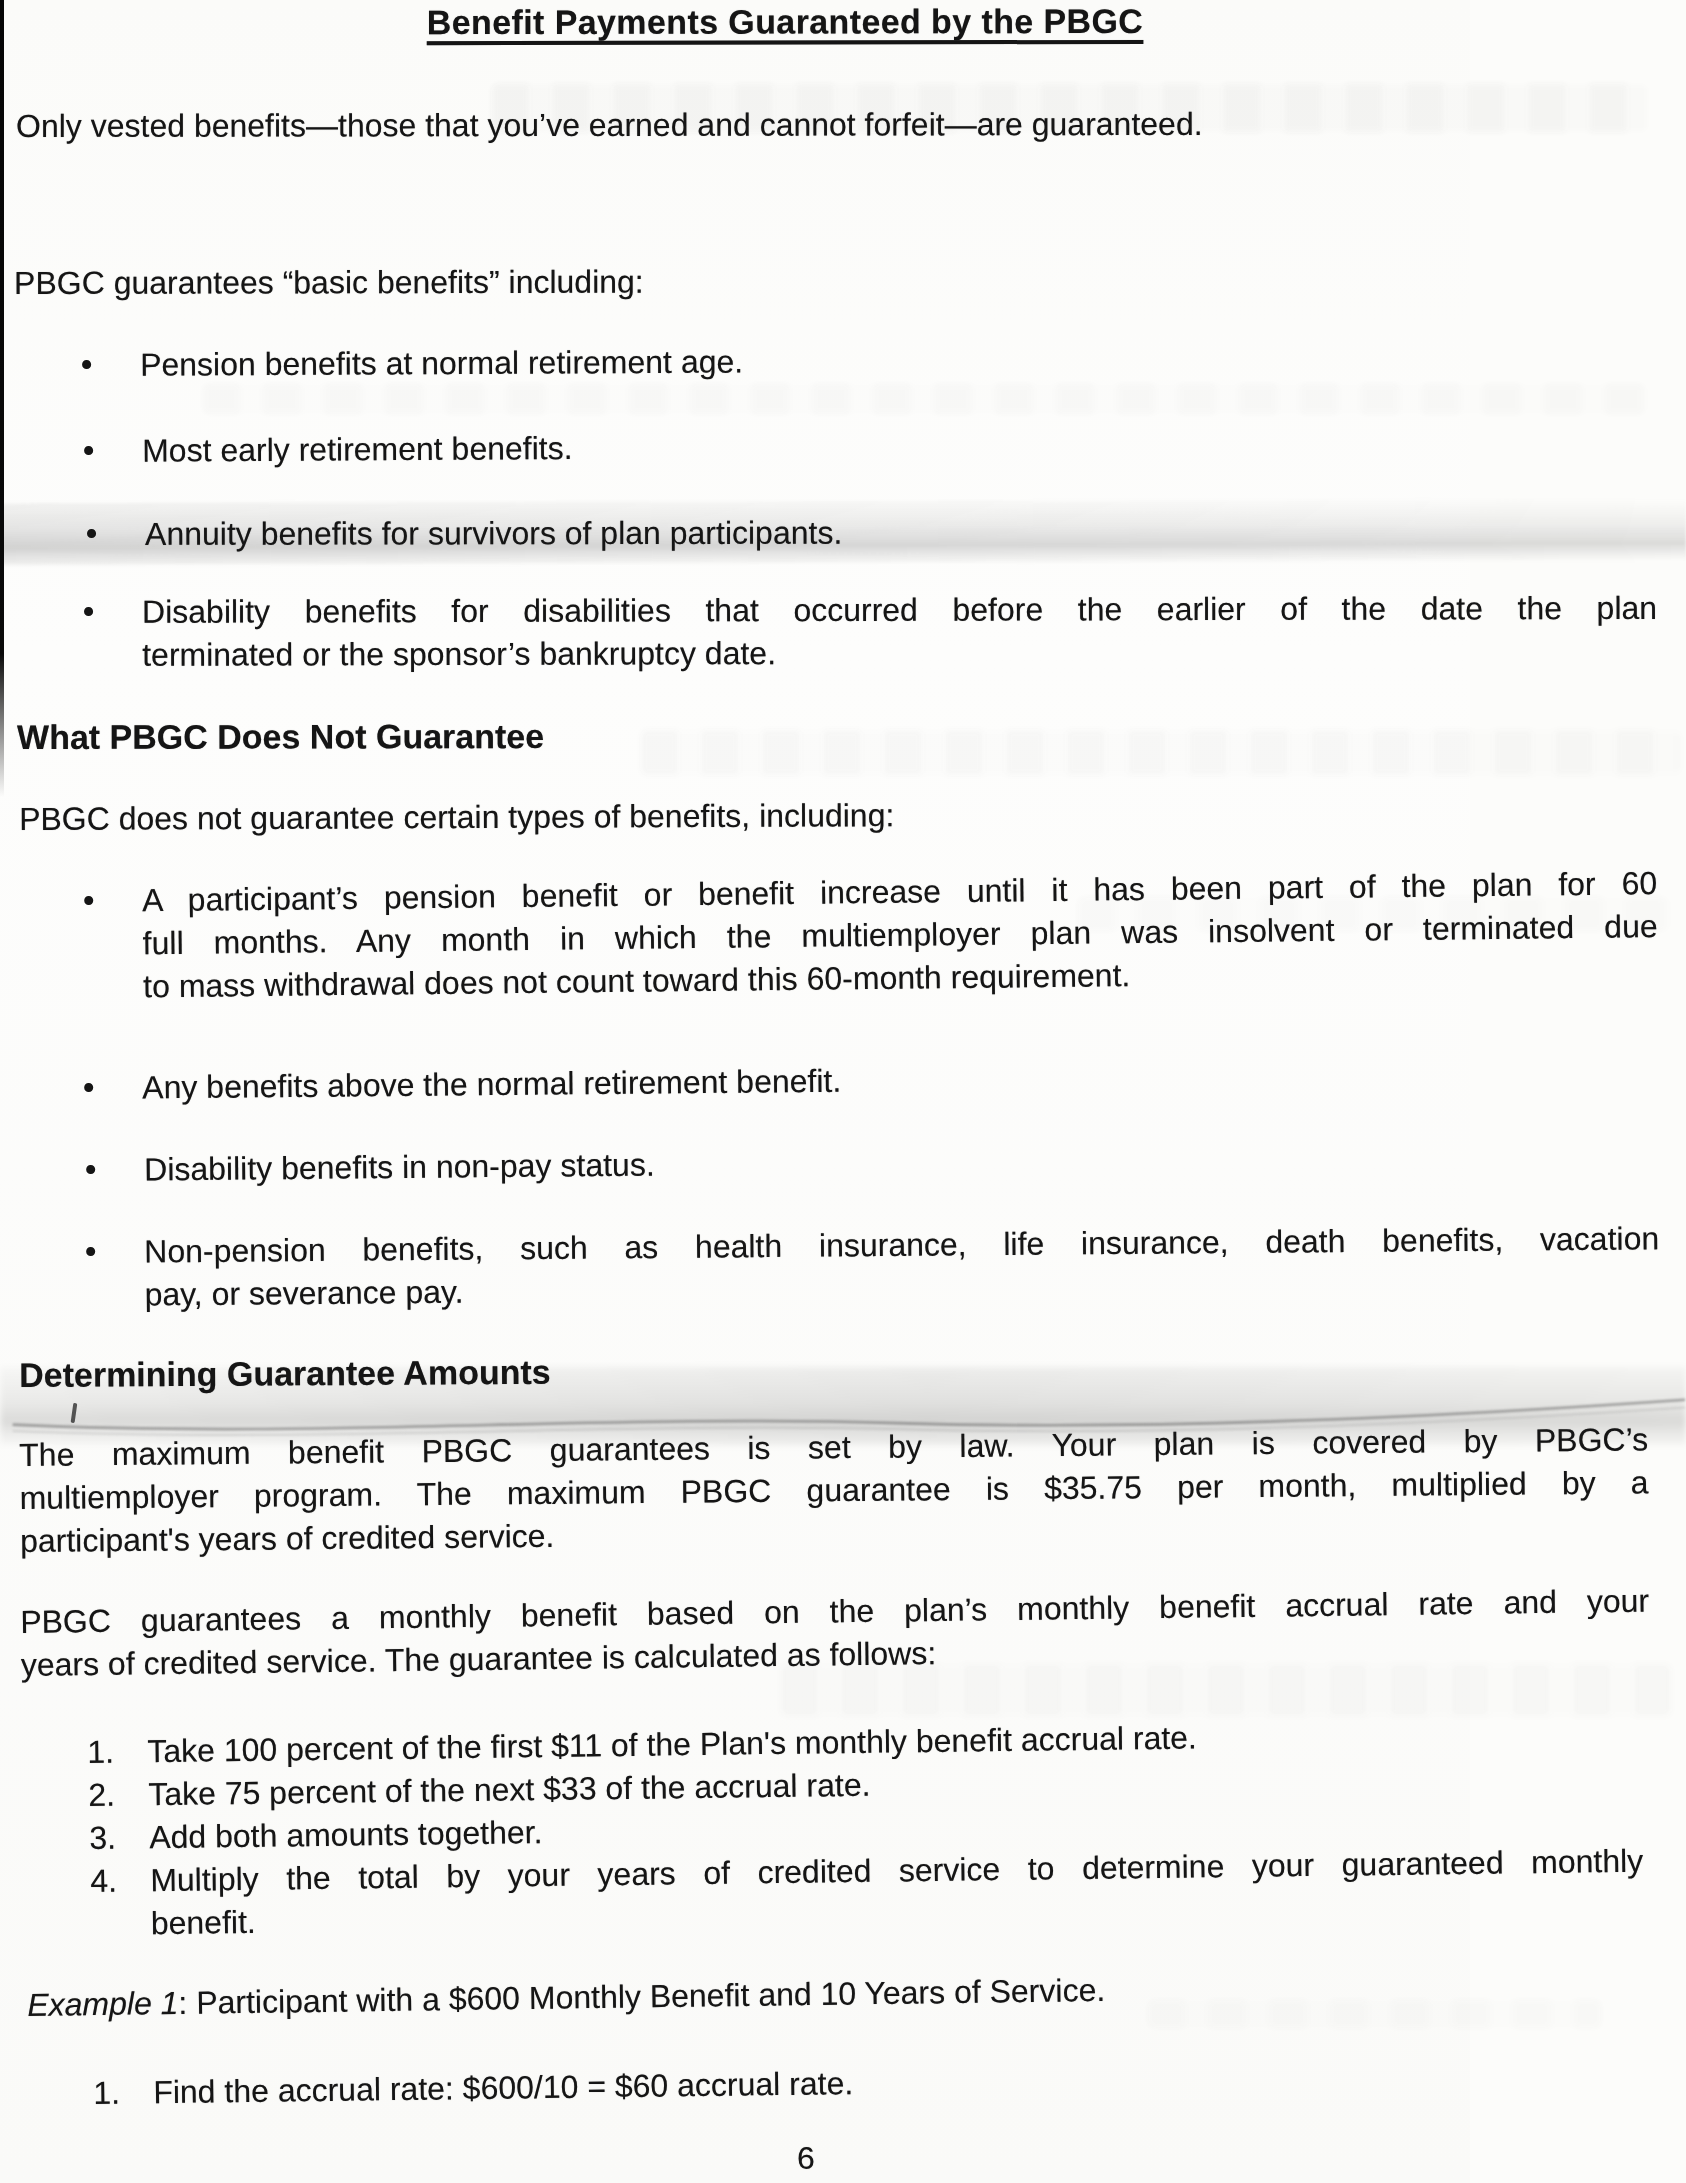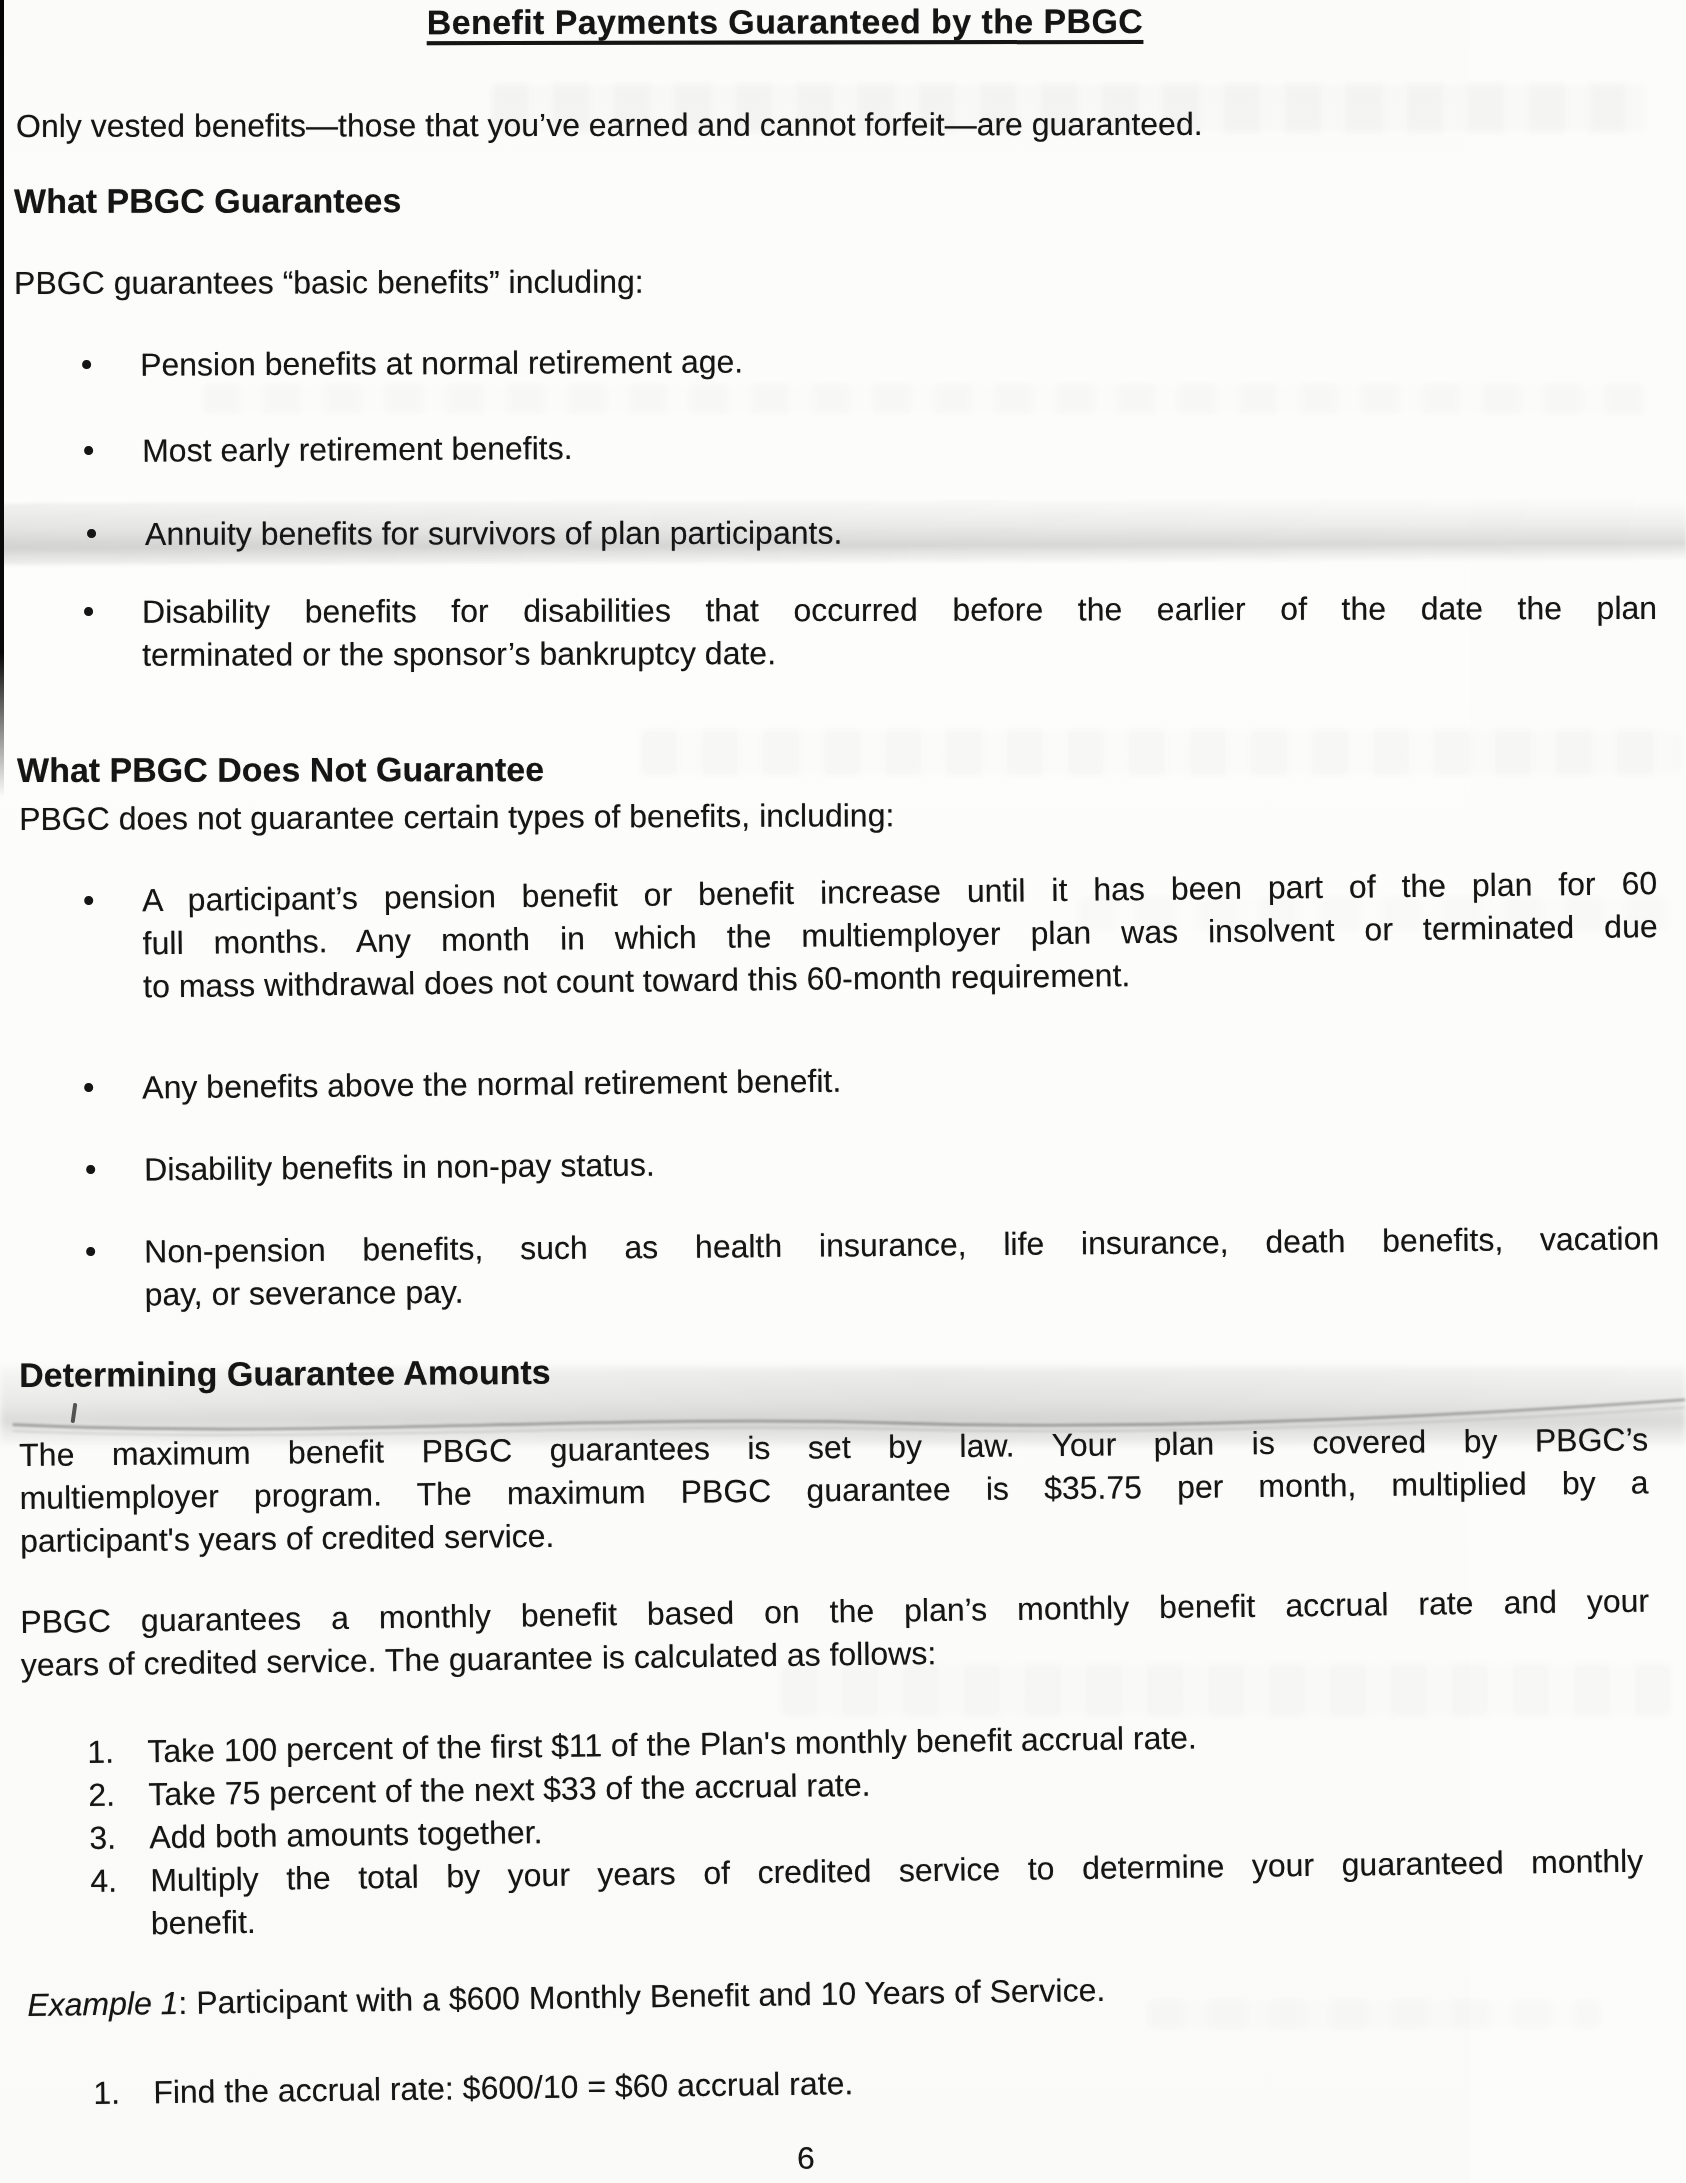--- a/index.html
+++ b/index.html
@@ -92,21 +92,20 @@
   <div class="artifact smudge sm5"></div>
   <div class="artifact smudge sm6"></div>
   <div class="artifact stray-mark"></div>
 
   <div class="blk title-wrap">
     <span>Benefit Payments Guaranteed by the PBGC</span>
   </div>
 
   <div class="blk" style="top:105px; left:15.6px; width:1640px; transform:rotate(-0.1deg);">Only vested benefits—those that you’ve earned and cannot forfeit—are guaranteed.</div>
 
-  <div class="blk heading" style="top:180px; left:14px; transform:rotate(-0.1deg);">What PBGC Guarantees</div>
 
   <div class="blk" style="top:262px; left:14px; width:1640px; transform:rotate(-0.12deg);">PBGC guarantees “basic benefits” including:</div>
 
   <div class="blk bullet" style="top:344px; left:82px; width:1573px; transform:rotate(-0.3deg);">
     <span class="dot"></span>
     <span class="btext">Pension benefits at normal retirement age.</span>
   </div>
 
   <div class="blk bullet" style="top:430px; left:84px; width:1573px; transform:rotate(-0.35deg);">
     <span class="dot"></span>
@@ -119,21 +118,21 @@
   </div>
 
   <div class="blk bullet" style="top:591px; left:84px; width:1573px; transform:rotate(-0.15deg);">
     <span class="dot"></span>
     <span class="btext">
       <div class="jline">Disability benefits for disabilities that occurred before the earlier of the date the plan</div>
       <div class="lline">terminated or the sponsor’s bankruptcy date.</div>
     </span>
   </div>
 
-  <div class="blk heading" style="top:716px; left:17px; transform:rotate(-0.1deg);margin-top:33px;">What PBGC Does Not Guarantee</div>
+  <div class="blk heading" style="top:716px; left:17px; transform:rotate(-0.1deg);">What PBGC Does Not Guarantee</div>
 
   <div class="blk" style="top:798px; left:19px; width:1640px; transform:rotate(-0.25deg);">PBGC does not guarantee certain types of benefits, including:</div>
 
   <div class="blk bullet" style="top:880px; left:84px; width:1573px; transform:rotate(-0.65deg);">
     <span class="dot"></span>
     <span class="btext">
       <div class="jline">A participant’s pension benefit or benefit increase until it has been part of the plan for 60</div>
       <div class="jline">full months. Any month in which the multiemployer plan was insolvent or terminated due</div>
       <div class="lline">to mass withdrawal does not count toward this 60-month requirement.</div>
     </span>

